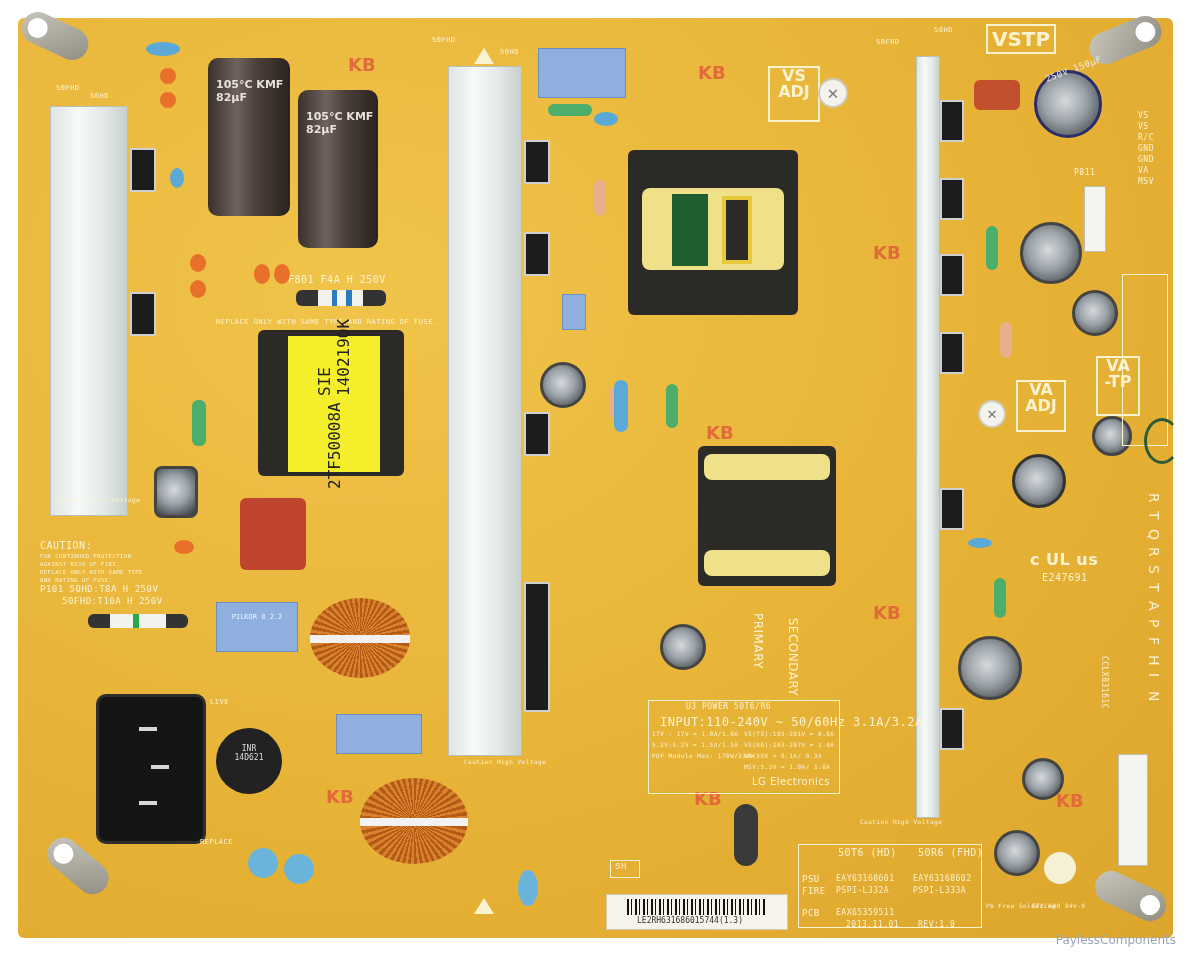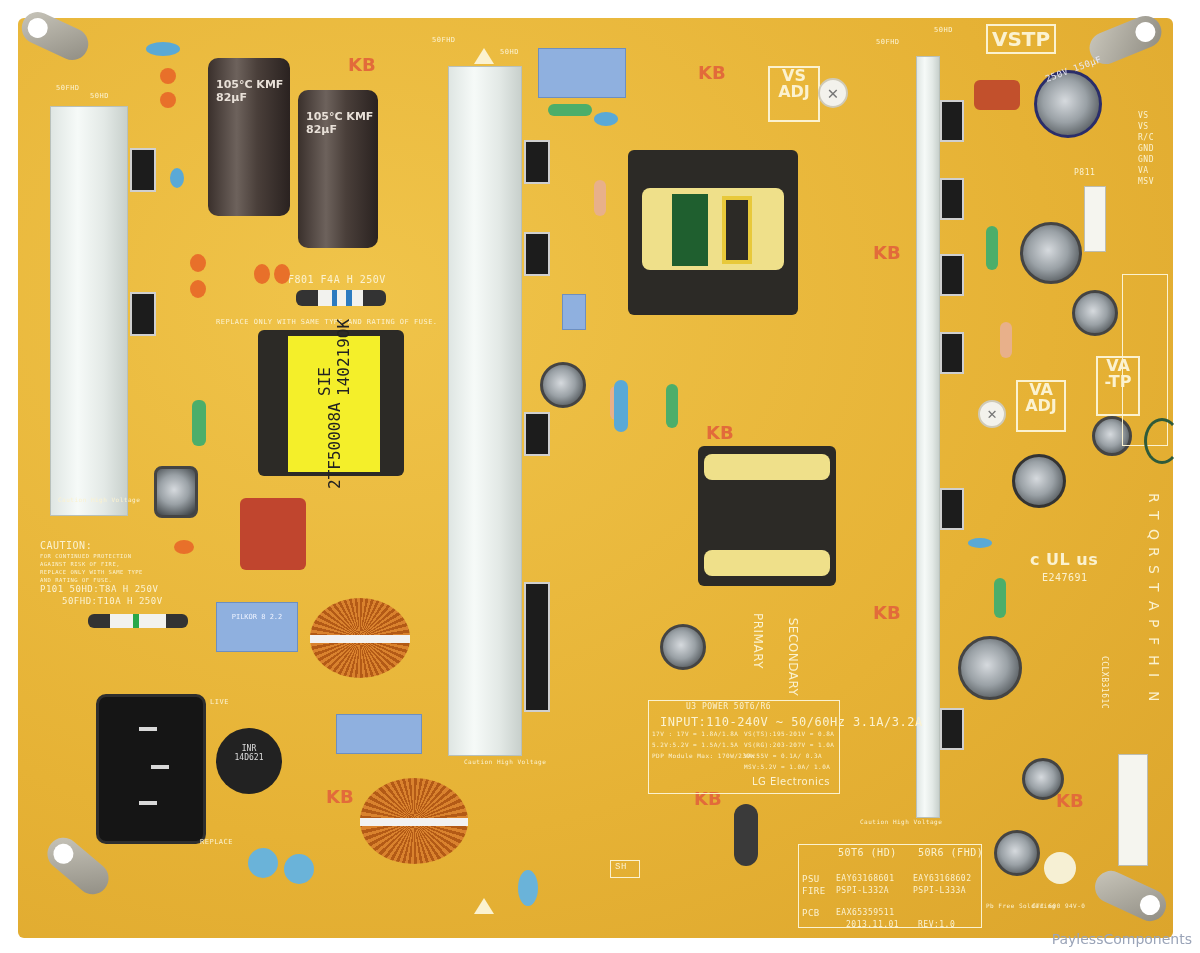--- a/index.html
+++ b/index.html
@@ -25,21 +25,21 @@
   .ac-inlet{position:absolute;background:#151515;border-radius:10px;border:3px solid #2e2e2e;}
   .ac-inlet .pin{position:absolute;width:18px;height:4px;background:#d8d8d8;}
   .resistor{position:absolute;border-radius:6px;}
   .disc{position:absolute;border-radius:50%;}
   .tab{position:absolute;background:linear-gradient(135deg,#c9c6bb,#8f8c82);border-radius:18px;}
   .tab .hole{position:absolute;background:#fff;border-radius:50%;}
   .arrow-up{position:absolute;width:0;height:0;border-left:10px solid transparent;border-right:10px solid transparent;border-bottom:16px solid #fbf2d0;}
   .sticker{position:absolute;background:#f6f3ea;border:1px solid #d2c9b0;}
   .barcode{position:absolute;background:repeating-linear-gradient(90deg,#111 0 2px,transparent 2px 4px,#111 4px 5px,transparent 5px 8px);}
   .kb{position:absolute;color:#e26b3a;font-family:"DejaVu Sans",sans-serif;font-weight:bold;font-size:18px;}
-  .watermark{position:absolute;right:8px;bottom:6px;color:#9aa4b8;font-family:"DejaVu Sans",sans-serif;font-size:14px;padding-left:19px;}
+  .watermark{position:absolute;right:24px;bottom:6px;color:#9aa4b8;font-family:"DejaVu Sans",sans-serif;font-size:12px;padding-left:19px;}
   .transistor{position:absolute;background:#1c1c1c;border:2px solid #cfcfcf;}
   .connector{position:absolute;background:#f5f5ef;border:1px solid #bdbdb2;}
   .wire{position:absolute;border-radius:50%;border:3px solid #2e5a3a;border-right-color:transparent;}
 </style>
 </head>
 <body>
 
 <div class="board">
 
   <div class="tab" style="left:2px;top:2px;width:70px;height:32px;transform:rotate(25deg);">
@@ -188,20 +188,24 @@
   <div class="silk" style="left:818px;top:868px;font-size:8px;">PSPI-L332A</div>
   <div class="silk" style="left:895px;top:868px;font-size:8px;">PSPI-L333A</div>
   <div class="silk" style="left:784px;top:890px;font-size:9px;">PCB</div>
   <div class="silk" style="left:818px;top:890px;font-size:8px;">EAX65359511</div>
   <div class="silk" style="left:828px;top:902px;font-size:8px;">2013.11.01</div>
   <div class="silk" style="left:900px;top:902px;font-size:8px;">REV:1.0</div>
 
   <div class="silk-box" style="left:592px;top:842px;width:28px;height:16px;font-family:Liberation Mono, monospace;">
       <span class="silk" style="left:4px;top:1px;">SH</span>
     </div>
+  <div class="sticker" style="left:588px;top:876px;width:180px;height:34px;">
+    <div class="barcode" style="left:20px;top:4px;width:140px;height:16px;"></div>
+    <div style="position:absolute;left:30px;top:21px;font-size:8px;color:#333;">LE2RH631686015744(1.3)</div>
+  </div>
 
   <div class="silk" style="left:968px;top:884px;font-size:6px;">Pb Free Soldering</div>
   <div class="silk" style="left:1014px;top:884px;font-size:6px;">CTI 600 94V-0</div>
 
   <div class="silk" style="left:22px;top:522px;font-size:10px;">CAUTION:</div>
   <div class="silk" style="left:22px;top:534px;font-size:5.5px;width:110px;white-space:normal;line-height:8px;">FOR CONTINUED PROTECTION AGAINST RISK OF FIRE, REPLACE ONLY WITH SAME TYPE AND RATING OF FUSE.</div>
   <div class="silk" style="left:22px;top:566px;font-size:9px;">P101 50HD:T8A H 250V</div>
   <div class="silk" style="left:44px;top:578px;font-size:9px;">50FHD:T10A H 250V</div>
   <div class="resistor" style="left:70px;top:596px;width:100px;height:14px;background:linear-gradient(90deg,#333 0 22%,#f2f2ee 22% 45%,#29a84a 45% 51%,#f2f2ee 51% 78%,#333 78%);"></div>
 

